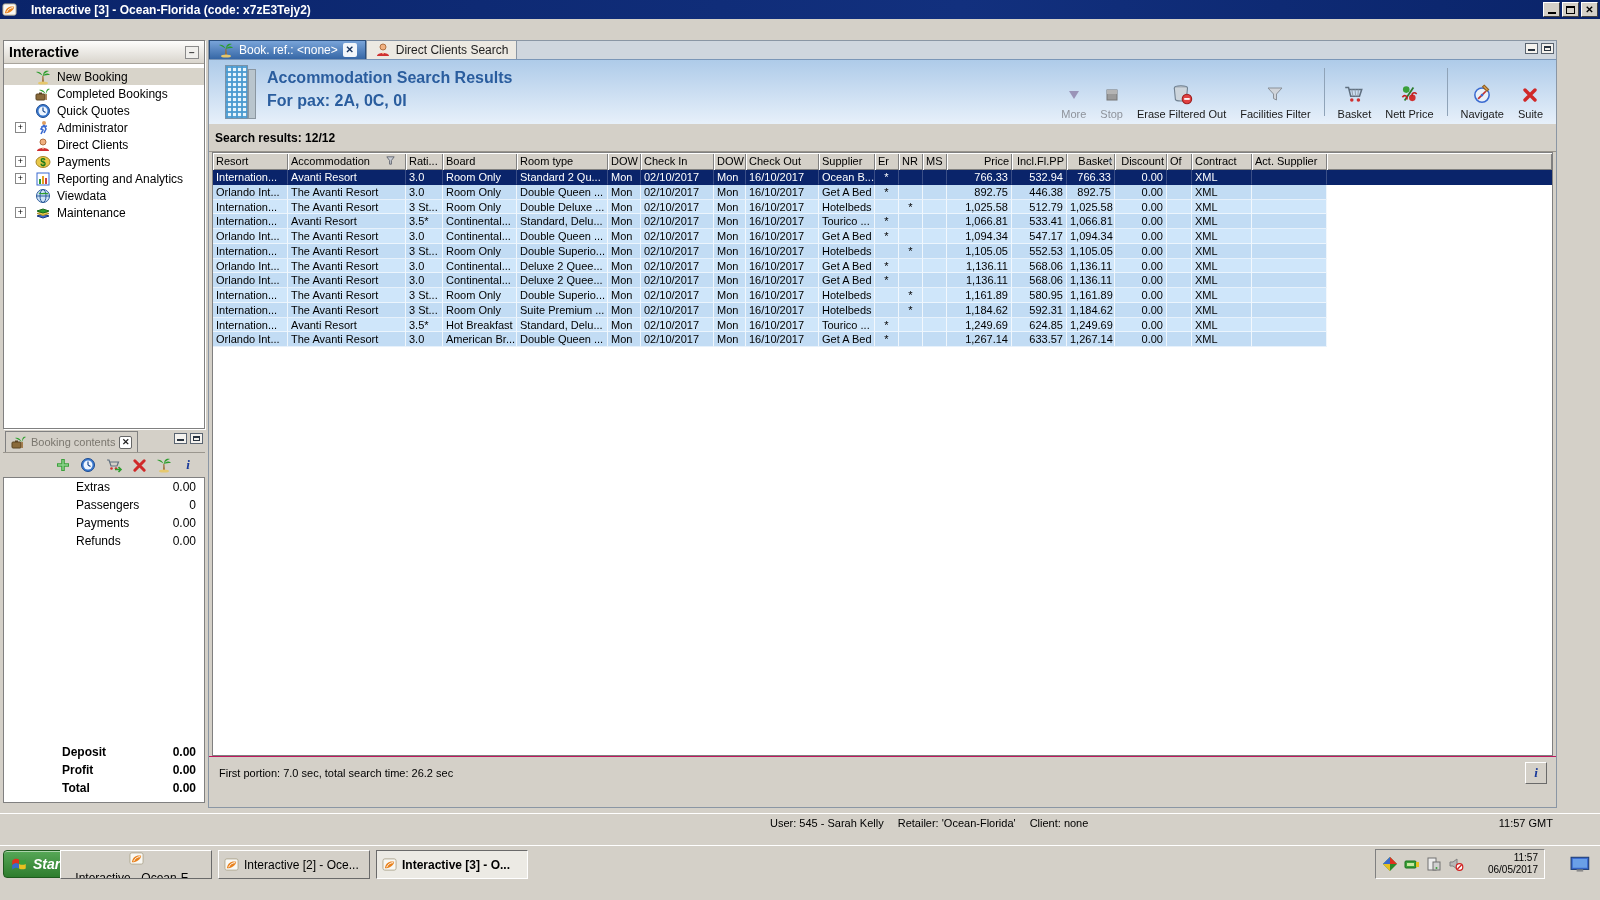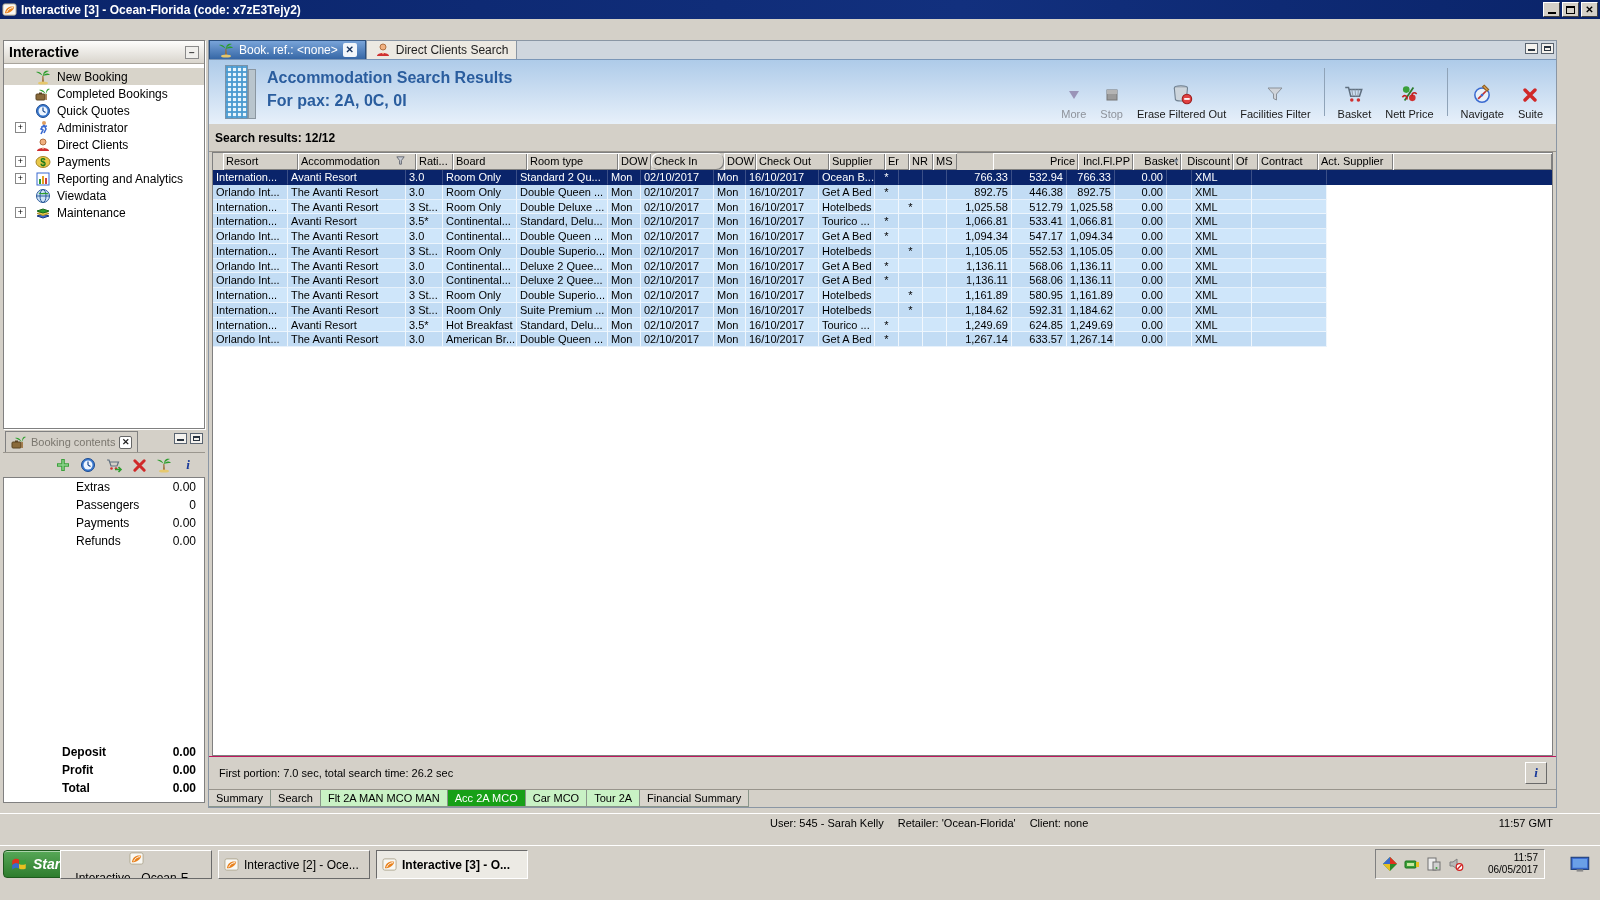--- a/index.html
+++ b/index.html
@@ -5,21 +5,21 @@
   html,body{margin:0;padding:0;background:#c0bcb4;}
   *{box-sizing:border-box;}
   .screen{position:relative;width:1600px;height:900px;background:#d4d0c8;
     font-family:"Liberation Sans",sans-serif;font-size:11px;color:#000;overflow:hidden;}
   .ic svg{display:block;}
   .ic{display:inline-block;line-height:0;}
 
   
   .titlebar{position:absolute;left:0;top:0;width:1600px;height:19px;
     background:linear-gradient(90deg,#0a246a,#12307e 60%,#0a246a);
-    display:flex;align-items:center;gap:4px;padding-left:2px;}
+    display:flex;align-items:center;gap:14px;padding-left:2px;}
   .title-text{color:#fff;font-weight:bold;font-size:12px;white-space:nowrap;}
   .win-btns{position:absolute;right:2px;top:2px;display:flex;gap:2px;}
   .wbtn{width:17px;height:15px;background:#d4d0c8;border:1px solid;
     border-color:#fff #404040 #404040 #fff;display:flex;align-items:center;justify-content:center;}
   .g-min{width:8px;height:2px;background:#000;margin-top:7px;}
   .g-max{width:9px;height:8px;border:1px solid #000;border-top-width:2px;}
   .g-x{font-size:10px;font-weight:bold;line-height:10px;}
 
   
   .menubar{position:absolute;left:0;top:19px;width:1600px;height:18px;background:#aaffff;
@@ -496,36 +496,36 @@
           </div>
         </div>
     </div>
 
     <div class="results-strip">
       <span class="results-label">Search results: 12/12</span>
     </div>
 
     <div class="grid-viewport">
       <div class="grid-header" id="grid-header">
-          <div class="gh-cell" style="width: 75px; margin-left: 10px;"><span>Resort</span></div>
+          <div class="gh-cell" style="width: 75px;"><span>Resort</span></div>
           <div class="gh-cell" style="width: 118px;"><span>Accommodation</span><span class="gh-funnel"><svg width="11" height="11" viewBox="0 0 12 12">
                 <path d="M2 2 L10 2 L7 6 L7 10 L5 10 L5 6 Z" fill="#c8ccd4" stroke="#60656e"></path>
               </svg></span></div>
           <div class="gh-cell" style="width: 37px;"><span>Rati...</span></div>
           <div class="gh-cell" style="width: 74px;"><span>Board</span></div>
           <div class="gh-cell" style="width: 91px;"><span>Room type</span></div>
           <div class="gh-cell" style="width: 33px;"><span>DOW</span></div>
-          <div class="gh-cell" style="width: 73px; border-radius: 7px;"><span>Check In</span></div>
+          <div class="gh-cell" style="width: 73px;"><span>Check In</span></div>
           <div class="gh-cell" style="width: 32px;"><span>DOW</span></div>
           <div class="gh-cell" style="width: 73px;"><span>Check Out</span></div>
           <div class="gh-cell" style="width: 56px;"><span>Supplier</span></div>
           <div class="gh-cell" style="width: 24px;"><span>Er</span></div>
           <div class="gh-cell" style="width: 24px;"><span>NR</span></div>
           <div class="gh-cell" style="width: 24px;"><span>MS</span></div>
-          <div class="gh-cell num" style="width: 85px; margin-left: 36px;"><span>Price</span></div>
+          <div class="gh-cell num" style="width: 65px;"><span>Price</span></div>
           <div class="gh-cell num" style="width: 55px;"><span>Incl.Fl.PP</span></div>
           <div class="gh-cell num" style="width: 48px;"><span>Basket</span><span class="gh-sort">▼</span></div>
           <div class="gh-cell num" style="width: 52px;"><span>Discount</span></div>
           <div class="gh-cell" style="width: 25px;"><span>Of</span></div>
           <div class="gh-cell" style="width: 60px;"><span>Contract</span></div>
           <div class="gh-cell" style="width: 75px;"><span>Act. Supplier</span></div>
           <div class="gh-fill"></div>
         </div>
       <div id="grid-rows">
           <div class="tr sel">
@@ -811,29 +811,20 @@
       <span class="status-text">First portion: 7.0 sec, total search time: 26.2 sec</span>
       <div class="i-btn">
         <span class="ic">
             <svg width="14" height="16" viewBox="0 0 16 16">
               <text x="8" y="13" font-size="15" font-style="italic" font-weight="bold" font-family="Liberation Serif,serif" fill="#1a3a9a" text-anchor="middle">i</text>
             </svg>
           </span>
       </div>
     </div>
 
-    <div class="bottom-tabs" id="bottom-tabs">
-        <div class="btab ">Summary</div>
-        <div class="btab ">Search</div>
-        <div class="btab green-light">Flt 2A MAN MCO MAN</div>
-        <div class="btab green-selected">Acc 2A MCO</div>
-        <div class="btab green-light">Car MCO</div>
-        <div class="btab green-light">Tour 2A</div>
-        <div class="btab ">Financial Summary</div>
-      </div>
   </div>
 
   <div class="app-statusbar">
     <span class="sb-spacer"></span>
     <span class="sb-item">User: 545 - Sarah Kelly</span>
     <span class="sb-item">Retailer: 'Ocean-Florida'</span>
     <span class="sb-item">Client: none</span>
     <span class="sb-time">11:57 GMT</span>
   </div>
 

